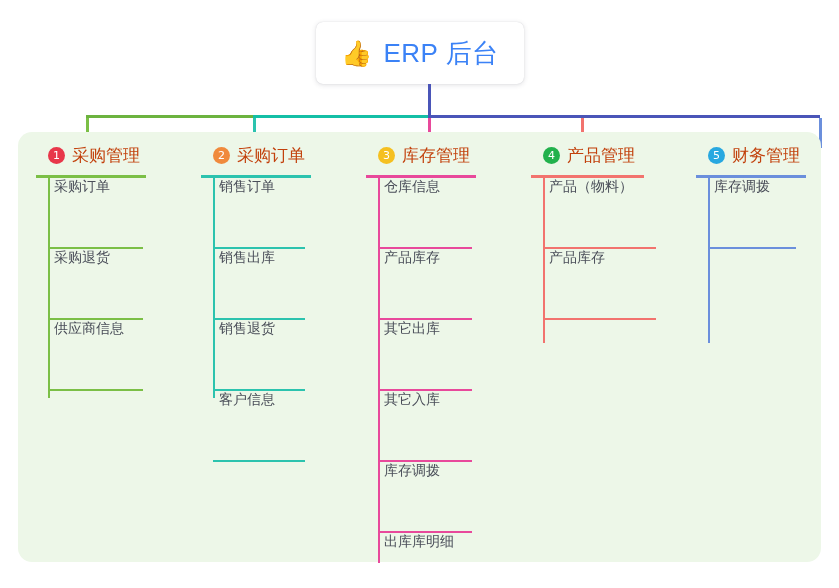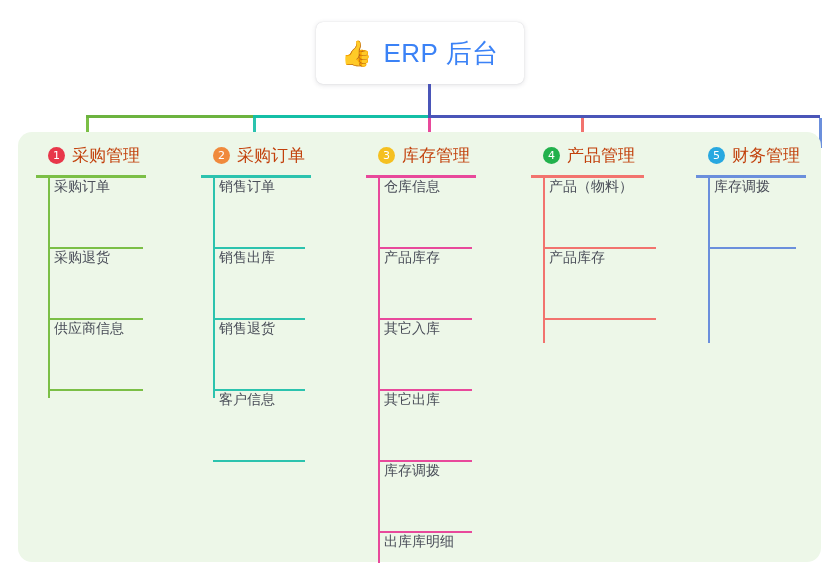--- a/index.html
+++ b/index.html
@@ -218,25 +218,25 @@
         <div class="spine" style="background: rgb(232, 73, 155); height: 385px; left: 12px;"></div>
         <div class="leaf">
           <span class="leaf-label">仓库信息</span>
           <div class="leaf-rule" style="left: 12px; width: 94px; background: rgb(232, 73, 155);"></div>
         </div>
         <div class="leaf">
           <span class="leaf-label">产品库存</span>
           <div class="leaf-rule" style="left: 12px; width: 94px; background: rgb(232, 73, 155);"></div>
         </div>
         <div class="leaf">
+          <span class="leaf-label">其它出库</span>
+          <div class="leaf-rule" style="left: 12px; width: 94px; background: rgb(232, 73, 155);"></div>
+        </div>
+        <div class="leaf">
           <span class="leaf-label">其它入库</span>
-          <div class="leaf-rule" style="left: 12px; width: 94px; background: rgb(232, 73, 155);"></div>
-        </div>
-        <div class="leaf">
-          <span class="leaf-label">其它出库</span>
           <div class="leaf-rule" style="left: 12px; width: 94px; background: rgb(232, 73, 155);"></div>
         </div>
         <div class="leaf">
           <span class="leaf-label">库存调拨</span>
           <div class="leaf-rule" style="left: 12px; width: 94px; background: rgb(232, 73, 155);"></div>
         </div>
         <div class="leaf">
           <span class="leaf-label">出库库明细</span>
           <div class="leaf-rule" style="left: 12px; width: 94px; background: rgb(232, 73, 155);"></div>
         </div>

